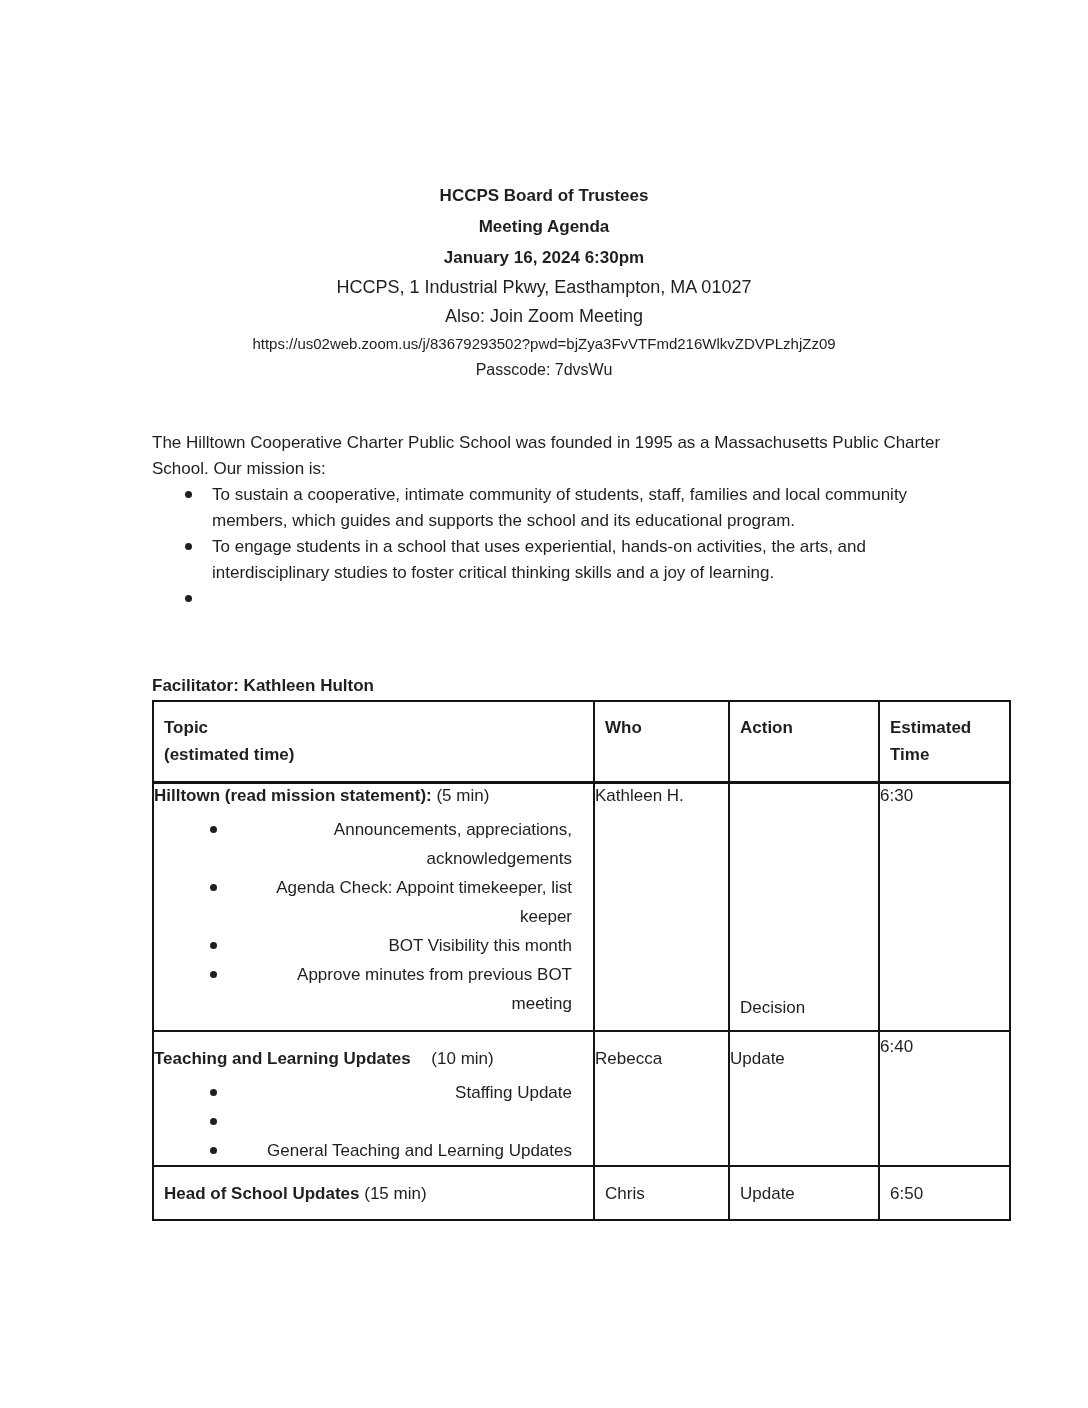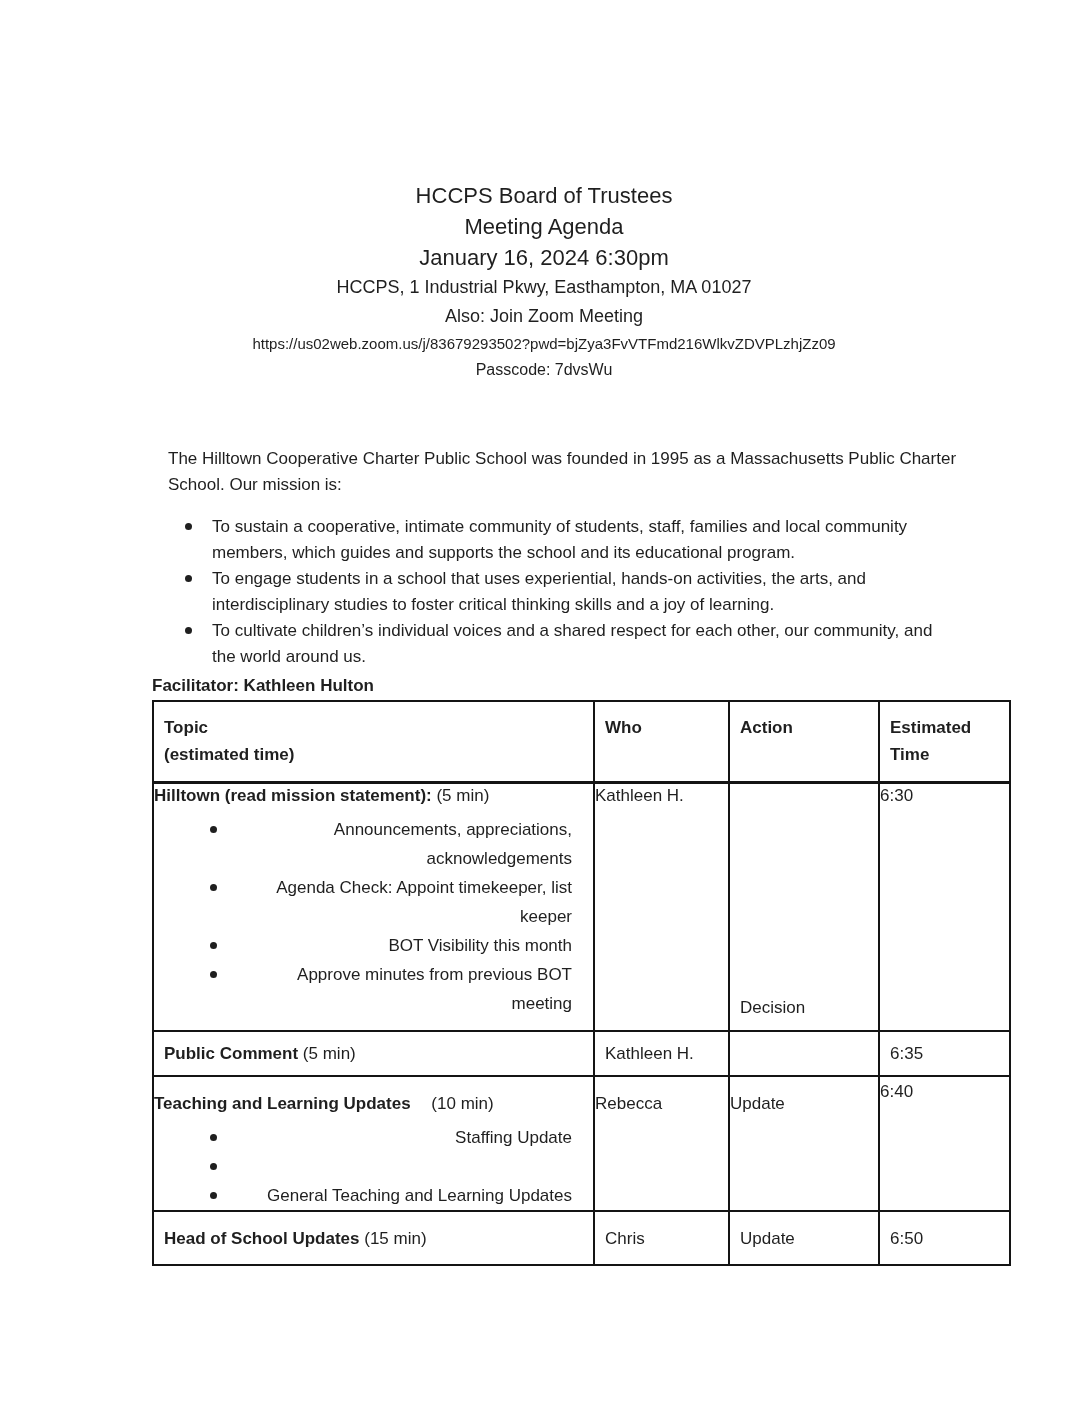--- a/index.html
+++ b/index.html
@@ -2,28 +2,28 @@
 <html><head>
 <meta charset="utf-8">
 <style>
   html,body { margin:0; padding:0; background:#ffffff; }
   .page {
     position:relative; width:1088px; height:1408px; background:#ffffff;
     font-family:"Liberation Sans", sans-serif; color:#1f1f1f; overflow:hidden;
   }
   
   .title-block { position:absolute; top:180px; left:0; width:100%; text-align:center; }
-  .t-bold  { font-weight:normal; font-size:22px; line-height:31px; }
+  .t-bold  { font-weight:bold; font-size:17px; line-height:31px; }
   .t-reg   { font-size:18px; line-height:29px; }
   .t-url   { font-size:15px; line-height:26px; }
   .t-small { font-size:16px; line-height:25px; }
 
   
   .mission { position:absolute; top:430px; left:152px; width:810px; font-size:17px; line-height:26px; }
-  .intro   { margin:16px; width:800px; }
+  .intro   { margin:0; width:800px; }
   .m-bullet { position:relative; margin-left:33px; padding-left:27px; width:725px; }
   .dot {
     position:absolute; left:0; top:9px; width:7px; height:7px;
     background:#1f1f1f; border-radius:50%;
   }
 
   
   .facilitator { position:absolute; top:676px; left:152px; font-size:17px; font-weight:bold; }
 
   
@@ -69,21 +69,20 @@
     <div class="m-bullet">
       <span class="dot"></span>
       <span>To sustain a cooperative, intimate community of students, staff, families and local community members, which guides and supports the school and its educational program.</span>
     </div>
     <div class="m-bullet">
       <span class="dot"></span>
       <span>To engage students in a school that uses experiential, hands-on activities, the arts, and interdisciplinary studies to foster critical thinking skills and a joy of learning.</span>
     </div>
     <div class="m-bullet">
       <span class="dot"></span>
-      <span>To cultivate children’s individual voices and a shared respect for each other, our community, and the world around us.</span>
     </div>
   </div>
 
   <div class="facilitator">Facilitator: Kathleen Hulton</div>
 
   <table class="agenda">
     <colgroup>
       <col style="width:441px">
         <col style="width:135px">
         <col style="width:150px">
@@ -124,36 +123,20 @@
             <div>Kathleen H.</div>
           </td>
       <td class="c-action-bottom">
             <div>Decision</div>
           </td>
       <td class="c-plain">
             <div>6:30</div>
           </td>
     </tr>
 
-    <tr style="height:45px">
-      <td class="vmid">
-        <div class="topic-line">
-          <span class="b">Public Comment</span><span> (5 min)</span>
-        </div>
-      </td>
-      <td class="vmid">
-            <div>Kathleen H.</div>
-          </td>
-      <td class="vmid">
-            <div></div>
-          </td>
-      <td class="vmid">
-            <div>6:35</div>
-          </td>
-    </tr>
 
     <tr style="height:130px">
       <td class="c-topic" style="padding-top:15px">
         <div class="topic-line">
           <span class="b">Teaching and Learning Updates</span><span class="gap"> (10 min)</span>
         </div>
         <div class="t-bullets">
           <div class="t-bullet"><span class="dot"></span><span>Staffing Update</span></div>
           <div class="t-bullet"><span class="dot"></span><span></span></div>
           <div class="t-bullet"><span class="dot"></span><span>General Teaching and Learning Updates</span></div>

